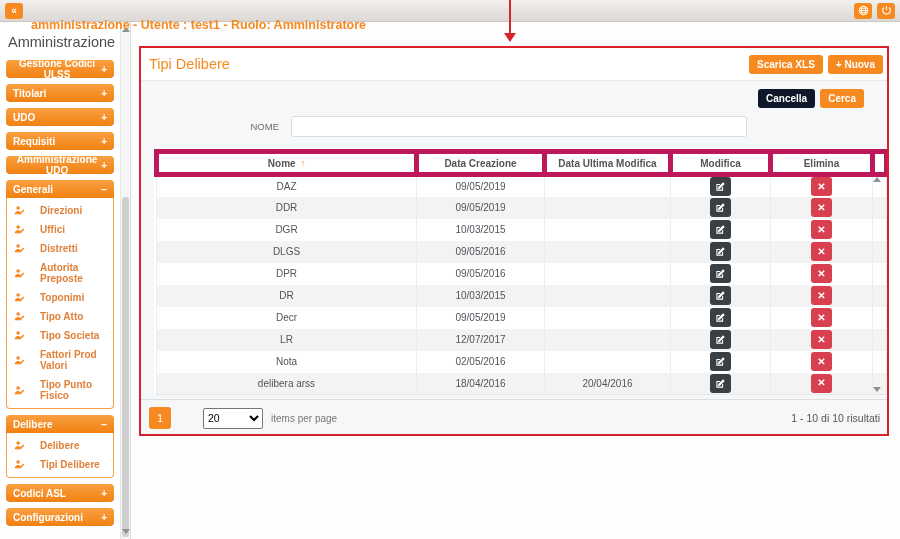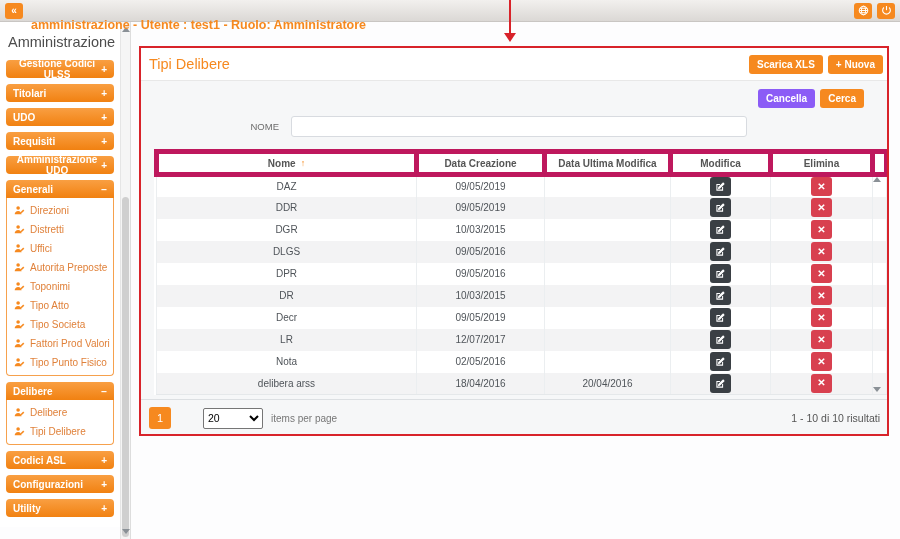--- a/index.html
+++ b/index.html
@@ -23,22 +23,22 @@
     padding:8px 6px 0 6px; overflow:hidden; }
   .side-header { color:#4d4d4d; font-size:14.5px; padding:4px 2px 10px 2px; }
   .nav-btn { height:18px; border:none; width:100%; border-radius:4px;
     background:linear-gradient(180deg,#f99f42,#f18111);
     color:#fff; font-size:10px; font-weight:bold; font-family:"Liberation Sans",sans-serif;
     display:flex; justify-content:space-between; align-items:center; padding:0 7px;
     margin-bottom:6px; cursor:pointer; }
   .nav-group { margin-bottom:6px; }
   .nav-group .nav-btn { margin-bottom:0; border-radius:4px 4px 0 0;text-align:right; }
   .sub-list { border:1px solid #f6a14d; border-top:none; border-radius:0 0 4px 4px; padding:3px 0; background:#fff; }
-  .sub-item { display:flex; align-items:center; gap:5px; padding:4px 2px 4px 7px;
-    color:#e0813a; font-size:10px; cursor:pointer; }
+  .sub-item { display:flex; align-items:center; gap:15px; padding:4px 2px 4px 7px;
+    color:#e0813a; font-size:10px; cursor:pointer;font-weight:bold; }
   .side-footer-header { color:#4d4d4d; font-size:14.5px; padding:8px 2px; }
 
   
   .side-scroll { position:absolute; left:120px; top:22px; width:11px; bottom:0;
     background:#f5f5f5; border-left:1px solid #e5e5e5; border-right:1px solid #ddd; }
   .side-scroll .thumb { position:absolute; left:1px; width:7px; top:175px; height:340px;
     background:#cfcfcf; border-radius:4px; }
   .tri-up { width:0; height:0; border-left:4px solid transparent; border-right:4px solid transparent;
     border-bottom:5px solid #8a9096; }
   .tri-down { width:0; height:0; border-left:4px solid transparent; border-right:4px solid transparent;
@@ -49,21 +49,21 @@
   
   .content { position:absolute; left:132px; top:22px; right:0; bottom:0; background:#fdfdfe; }
   .panel { position:absolute; left:9px; top:26px; width:747px; background:#fff; }
   .panel-header { height:33px; display:flex; justify-content:space-between; align-items:center;
     padding:0 5px 0 8px; border-bottom:1px solid #e8e8e8; background:#fff; }
   .panel-title { color:#f6891f; font-size:14.5px; }
   .header-buttons { display:flex; gap:5px; }
   .btn { border:none; border-radius:3px; color:#fff; font-size:10px; font-weight:bold;
     font-family:"Liberation Sans",sans-serif; padding:4px 8px; cursor:pointer; }
   .btn-orange { background:#f6891f; }
-  .btn-gray { background:#8b5cf6; }
+  .btn-gray { background:#0f172a; }
 
   .panel-body { background:#f6f7f8; }
   .panel-form { padding:8px 24px 12px 10px; }
   .form-actions { display:flex; justify-content:flex-end; gap:5px; margin-bottom:8px; }
   .form-row { display:flex; align-items:center; }
   .form-label { width:140px; text-align:right; padding-right:12px; color:#6c6c6c; font-size:9.5px; }
   .form-input { width:456px; height:21px; border:1px solid #d8dbe0; border-radius:3px;
     font-size:11px; padding:0 6px; background:#fff; }
 
   .table-wrap { position:relative; padding:0 3px 4px 13px; }
@@ -174,31 +174,31 @@
           <span>Direzioni</span>
         </div>
         <div class="sub-item">
           <span style="display:inline-flex">
               <svg width="11" height="11" viewBox="0 0 16 16" fill="#f6891f">
                 <circle cx="6" cy="4.3" r="2.6"></circle>
                 <path d="M1 13.6c0-3 2.2-4.8 5-4.8s5 1.8 5 4.8z"></path>
                 <path d="M10.2 9.8l3.2-3.2 1.6 1.6-3.2 3.2-2.1.5z"></path>
               </svg>
             </span>
+          <span>Uffici</span>
+        </div>
+        <div class="sub-item">
+          <span style="display:inline-flex">
+              <svg width="11" height="11" viewBox="0 0 16 16" fill="#f6891f">
+                <circle cx="6" cy="4.3" r="2.6"></circle>
+                <path d="M1 13.6c0-3 2.2-4.8 5-4.8s5 1.8 5 4.8z"></path>
+                <path d="M10.2 9.8l3.2-3.2 1.6 1.6-3.2 3.2-2.1.5z"></path>
+              </svg>
+            </span>
           <span>Distretti</span>
-        </div>
-        <div class="sub-item">
-          <span style="display:inline-flex">
-              <svg width="11" height="11" viewBox="0 0 16 16" fill="#f6891f">
-                <circle cx="6" cy="4.3" r="2.6"></circle>
-                <path d="M1 13.6c0-3 2.2-4.8 5-4.8s5 1.8 5 4.8z"></path>
-                <path d="M10.2 9.8l3.2-3.2 1.6 1.6-3.2 3.2-2.1.5z"></path>
-              </svg>
-            </span>
-          <span>Uffici</span>
         </div>
         <div class="sub-item">
           <span style="display:inline-flex">
               <svg width="11" height="11" viewBox="0 0 16 16" fill="#f6891f">
                 <circle cx="6" cy="4.3" r="2.6"></circle>
                 <path d="M1 13.6c0-3 2.2-4.8 5-4.8s5 1.8 5 4.8z"></path>
                 <path d="M10.2 9.8l3.2-3.2 1.6 1.6-3.2 3.2-2.1.5z"></path>
               </svg>
             </span>
           <span>Autorita Preposte</span>

